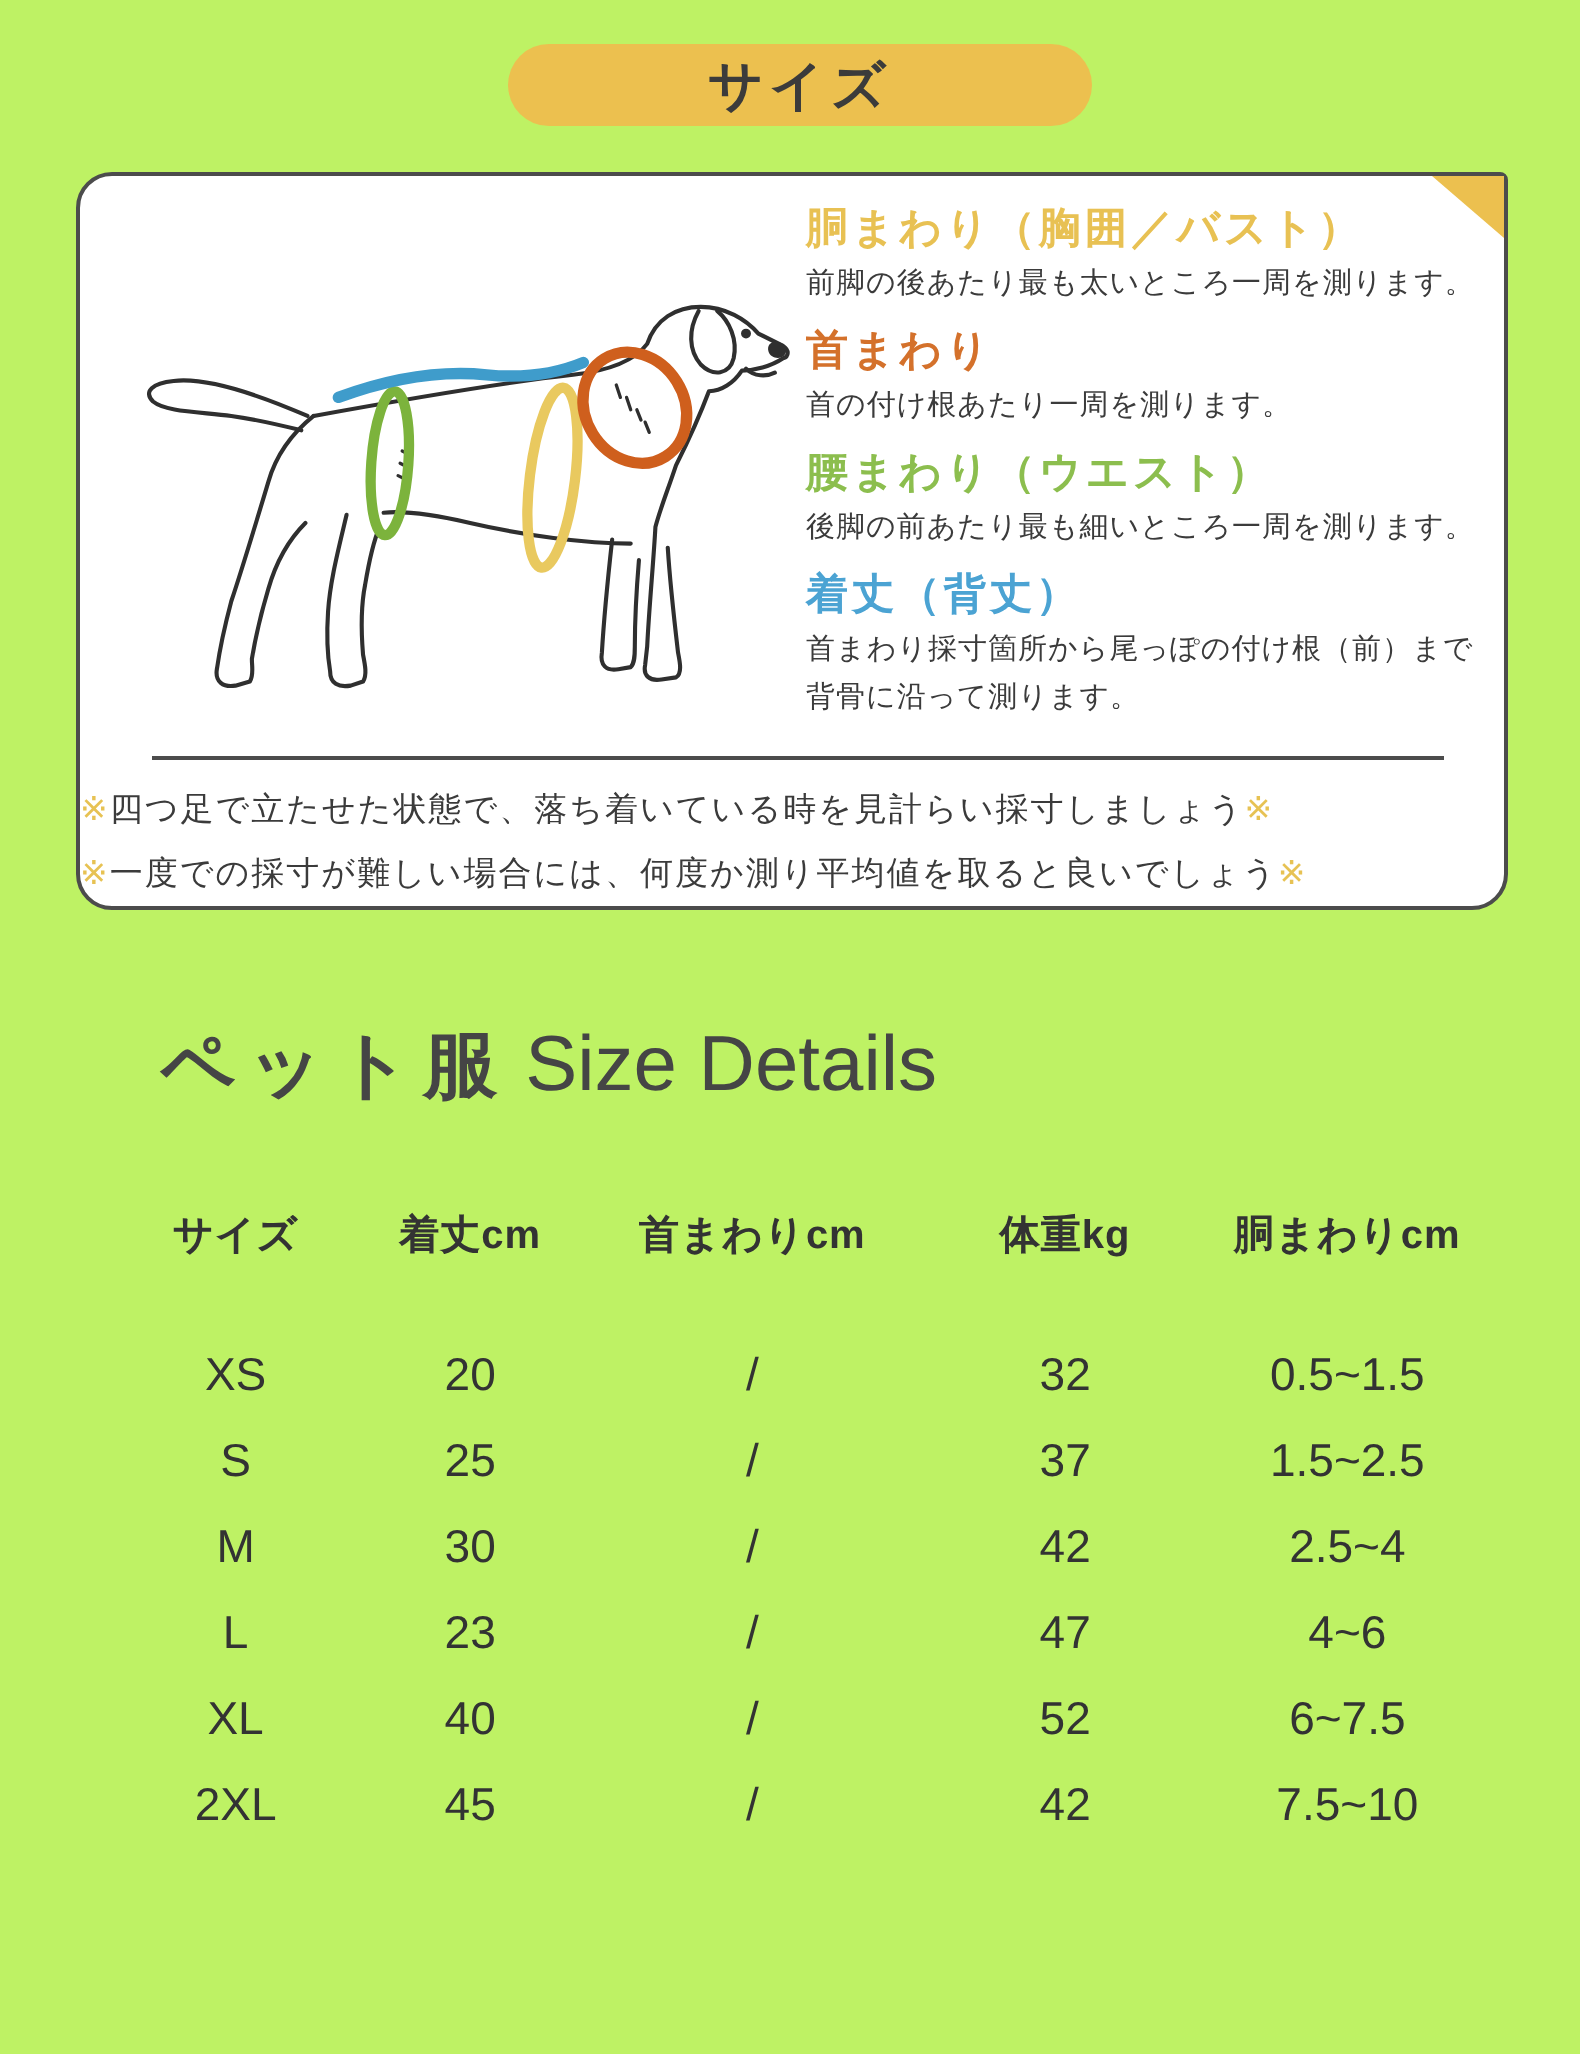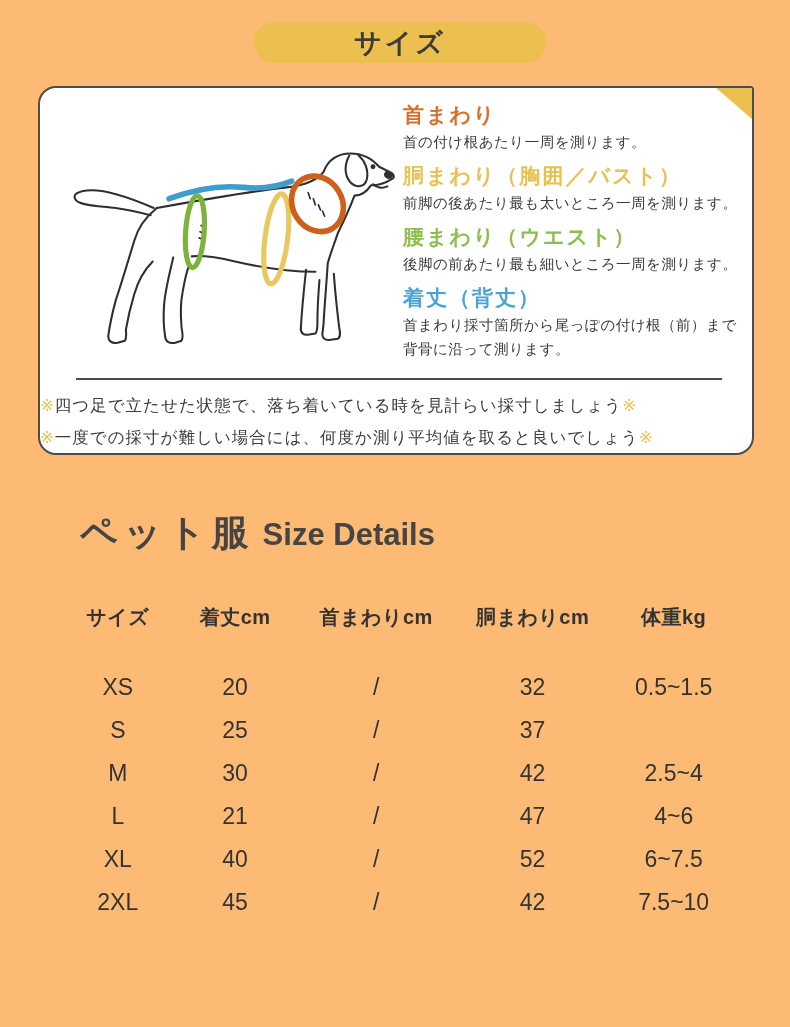--- a/index.html
+++ b/index.html
@@ -1,17 +1,17 @@
 <!DOCTYPE html>
 <html><head>
 <meta charset="utf-8">
 <style>
   * { margin:0; padding:0; box-sizing:border-box; }
   body { background:#fcfcfc; font-family:"Liberation Sans","DejaVu Sans",sans-serif; }
-  .page { position:relative; width:790px; height:1027px; margin:0 auto; background:#fdba74; overflow:hidden; }
+  .page { position:relative; width:790px; height:1027px; margin:0 auto; background:#bef264; overflow:hidden; }
 
   
   .size-badge {
     position:absolute; left:254px; top:22px; width:292px; height:41px;
     background:#ecc04f; border-radius:21px;
     display:flex; align-items:center; justify-content:center;
     font-size:27px; font-weight:bold; color:#3b3b3b; letter-spacing:3px;
   }
 
   
@@ -39,21 +39,21 @@
   .c-len   { color:#4ba3d3; }
 
   .box-divider { position:absolute; left:36px; top:290px; width:646px; height:2px; background:#4c4c4c; }
   .notes { position:absolute; left:0; top:301px; width:100%; }
   .note-line { font-size:16.5px; color:#3b3b3b; letter-spacing:1px; line-height:32px; }
   .note-mark { color:#e7c253; }
 
   
   .details-title { position:absolute; left:80px; top:508px; display:flex; align-items:baseline; }
   .details-title-jp { font-size:37px; font-weight:600; color:#454545; letter-spacing:6px; }
-  .details-title-en { font-size:31px; font-weight:700; color:#454545; margin-left:8px; letter-spacing:0; }
+  .details-title-en { font-size:39px; font-weight:400; color:#454545; margin-left:8px; letter-spacing:0; }
 
   .size-table { position:absolute; left:60px; top:596px; width:680px; }
   .t-row {
     display:grid; grid-template-columns:17% 17.5% 24% 22% 19.5%;
     height:43px; align-items:center; text-align:center;
   }
   .t-head .t-cell { font-size:20px; font-weight:bold; color:#333333; letter-spacing:0.5px; }
   .t-body { margin-top:27px; }
   .t-body .t-cell { font-size:23px; font-weight:normal; color:#333333; }
 </style>
@@ -99,26 +99,26 @@
 
         <ellipse cx="133" cy="103" rx="9" ry="35" transform="rotate(4 133 103)" fill="none" stroke="#7cb33c" stroke-width="5" stroke-linecap="round"></ellipse>
         <ellipse cx="212" cy="110" rx="11" ry="44" transform="rotate(7 212 110)" fill="none" stroke="#e9c95f" stroke-width="5" stroke-linecap="round"></ellipse>
         <ellipse cx="252" cy="76" rx="24" ry="28" transform="rotate(-32 252 76)" fill="none" stroke="#cf5f1d" stroke-width="5.5" stroke-linecap="round"></ellipse>
         <path d="M 108 71 C 135 61 160 58 180 60 C 200 62 215 59 227 54" fill="none" stroke="#3f9ccb" stroke-width="5.5" stroke-linecap="round"></path>
       </svg>
     </div>
 
     <div class="guide-col">
       <div class="guide-sec">
+        <div class="guide-title c-chest">胴まわり（胸囲／バスト）</div>
+        <div class="guide-desc">前脚の後あたり最も太いところ一周を測ります。</div>
+      </div>
+      <div class="guide-sec">
         <div class="guide-title c-neck">首まわり</div>
         <div class="guide-desc">首の付け根あたり一周を測ります。</div>
-      </div>
-      <div class="guide-sec">
-        <div class="guide-title c-chest">胴まわり（胸囲／バスト）</div>
-        <div class="guide-desc">前脚の後あたり最も太いところ一周を測ります。</div>
       </div>
       <div class="guide-sec">
         <div class="guide-title c-waist">腰まわり（ウエスト）</div>
         <div class="guide-desc">後脚の前あたり最も細いところ一周を測ります。</div>
       </div>
       <div class="guide-sec">
         <div class="guide-title c-len">着丈（背丈）</div>
         <div class="guide-desc">首まわり採寸箇所から尾っぽの付け根（前）まで背骨に沿って測ります。</div>
       </div>
     </div>
@@ -138,47 +138,48 @@
   <div class="details-title">
     <span class="details-title-jp">ペット服</span>
     <span class="details-title-en">Size Details</span>
   </div>
 
   <div class="size-table">
     <div class="t-row t-head">
       <div class="t-cell">サイズ</div>
       <div class="t-cell">着丈cm</div>
       <div class="t-cell">首まわりcm</div>
+      <div class="t-cell">体重kg</div>
       <div class="t-cell">胴まわりcm</div>
-      <div class="t-cell">体重kg</div>
     </div>
     <div class="t-body">
       <div class="t-row">
         <div class="t-cell">XS</div>
         <div class="t-cell">20</div>
         <div class="t-cell">/</div>
         <div class="t-cell">32</div>
         <div class="t-cell">0.5~1.5</div>
       </div>
       <div class="t-row">
         <div class="t-cell">S</div>
         <div class="t-cell">25</div>
         <div class="t-cell">/</div>
         <div class="t-cell">37</div>
+        <div class="t-cell">1.5~2.5</div>
       </div>
       <div class="t-row">
         <div class="t-cell">M</div>
         <div class="t-cell">30</div>
         <div class="t-cell">/</div>
         <div class="t-cell">42</div>
         <div class="t-cell">2.5~4</div>
       </div>
       <div class="t-row">
         <div class="t-cell">L</div>
-        <div class="t-cell">21</div>
+        <div class="t-cell">23</div>
         <div class="t-cell">/</div>
         <div class="t-cell">47</div>
         <div class="t-cell">4~6</div>
       </div>
       <div class="t-row">
         <div class="t-cell">XL</div>
         <div class="t-cell">40</div>
         <div class="t-cell">/</div>
         <div class="t-cell">52</div>
         <div class="t-cell">6~7.5</div>

